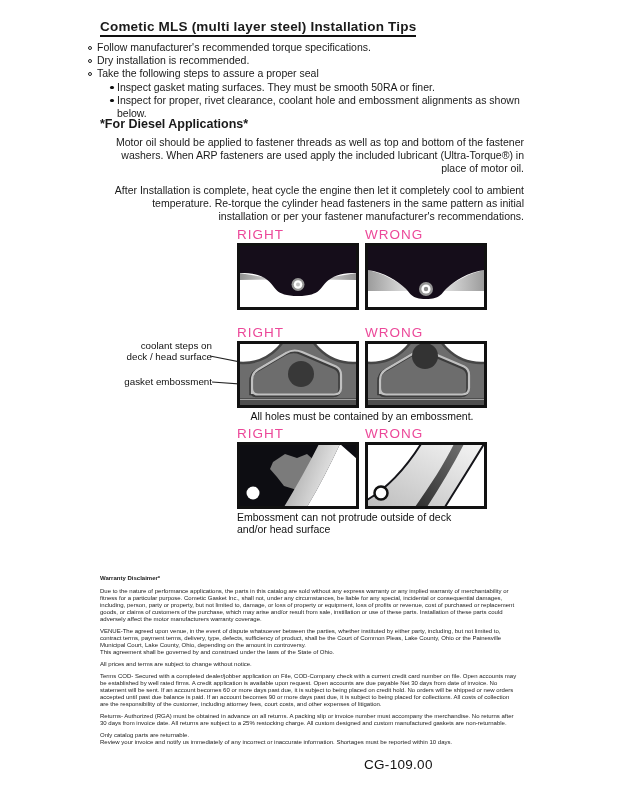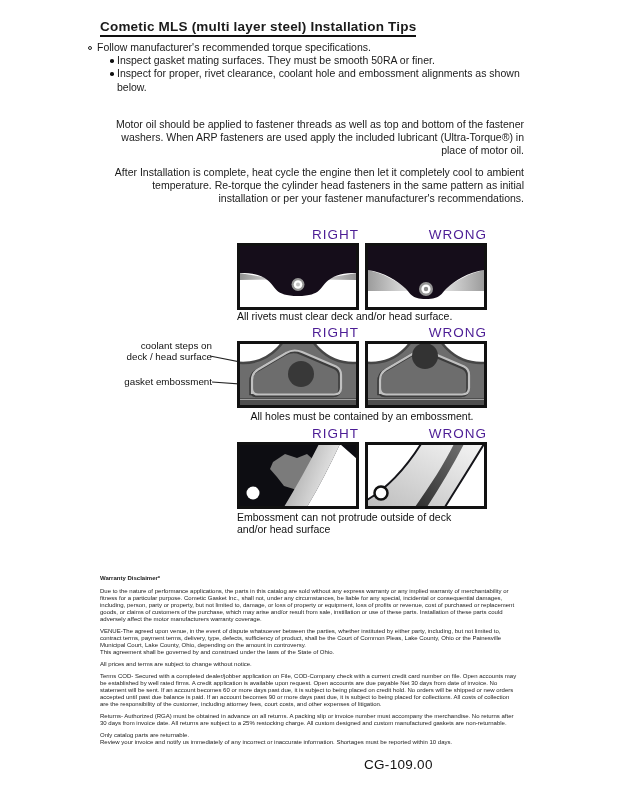--- a/index.html
+++ b/index.html
@@ -21,43 +21,46 @@
     border:1px solid #222; border-radius:50%;
   }
   .tips li.sub { padding-left:20px; }
   .tips li.sub .dmark {
     position:absolute; left:13px; top:5px; width:3.5px; height:3.5px;
     background:#111; border-radius:50%;
   }
   .diesel { left:100px; top:118px; width:424px; font-size:10.5px; line-height:13px; }
   .diesel h2 { font-size:12.5px; font-weight:bold; margin-bottom:5px; }
   .diesel p { margin-bottom:9px;text-align:right; }
-  .dg-label { font-size:13.5px; letter-spacing:1px; color:#4c1d95; width:122px; text-align:right; }
+  .dg-label { font-size:13.5px; letter-spacing:1px; color:#ec4899; width:122px; text-align:left; }
   .caption { font-size:10.5px; line-height:11.5px; color:#111; }
   .ann { font-size:9.8px; line-height:11px; text-align:right; color:#111; width:104px; }
   .fine { left:100px; top:575px; width:418px; font-size:6px; line-height:7px; color:#222; }
   .fine h3 { font-size:6px; font-weight:bold; margin-bottom:6px; }
   .fine p { margin-bottom:5px; white-space:pre-line; }
   .footer-code { left:364px; top:757px; font-size:13.5px; color:#111; letter-spacing:0.3px; }
   svg { display:block; }
 </style>
 </head>
 <body>
 
 <div class="page">
 
   <h1 class="abs page-title">Cometic MLS (multi layer steel) Installation Tips</h1>
 
   <ul class="abs tips">
     <li class="main"><span class="omark"></span><span>Follow manufacturer's recommended torque specifications.</span></li>
+    <li class="main"><span class="omark"></span><span>Dry installation is recommended.</span></li>
+    <li class="main"><span class="omark"></span><span>Take the following steps to assure a proper seal</span></li>
     <li class="sub"><span class="dmark"></span><span>Inspect gasket mating surfaces.  They must be smooth 50RA or finer.</span></li>
     <li class="sub"><span class="dmark"></span><span>Inspect for proper, rivet clearance, coolant hole and embossment alignments as shown below.</span></li>
   </ul>
 
   <div class="abs diesel">
+    <h2>*For Diesel Applications*</h2>
     <p>Motor oil should be applied to fastener threads as well as top and bottom of the fastener washers. When ARP fasteners are used apply the included lubricant (Ultra-Torque®) in place of motor oil.</p>
     <p>After Installation is complete, heat cycle the engine then let it completely cool to ambient temperature. Re-torque the cylinder head fasteners in the same pattern as initial installation or per your fastener manufacturer's recommendations.</p>
   </div>
 
   <div class="abs dg-label" style="left:237px; top:227px;">RIGHT</div>
   <div class="abs dg-label" style="left:365px; top:227px;">WRONG</div>
 
   <div class="abs" style="left:237px; top:243px;">
     <svg width="122" height="67" viewBox="0 0 122 67">
       <defs>
@@ -101,21 +104,20 @@
       <path d="M2,2 H120 V27 C102,29 90,38 82,45 C76,50.5 76,56 61,56 C46,56 46,50.5 40,45 C32,38 20,29 2,27 Z" fill="#150d1a"></path>
       <g>
         <circle cx="61" cy="46" r="7" fill="#969696"></circle>
         <circle cx="61" cy="46" r="4.6" fill="#ffffff"></circle>
         <circle cx="61" cy="46" r="2.2" fill="#8a8a8a"></circle>
       </g>
       <rect x="1.5" y="1.5" width="119" height="64" fill="none" stroke="#111" stroke-width="3"></rect>
     </svg>
   </div>
 
-  <div class="abs caption" style="left:237px; top:311px;">All rivets must clear deck and/or head surface.</div>
 
   <div class="abs dg-label" style="left:237px; top:325px;">RIGHT</div>
   <div class="abs dg-label" style="left:365px; top:325px;">WRONG</div>
 
   <div class="abs ann" style="left:108px; top:340px;">
     <div>coolant steps on</div>
     <div>deck / head surface</div>
   </div>
   <div class="abs ann" style="left:108px; top:376px;">
     <div>gasket embossment</div>

